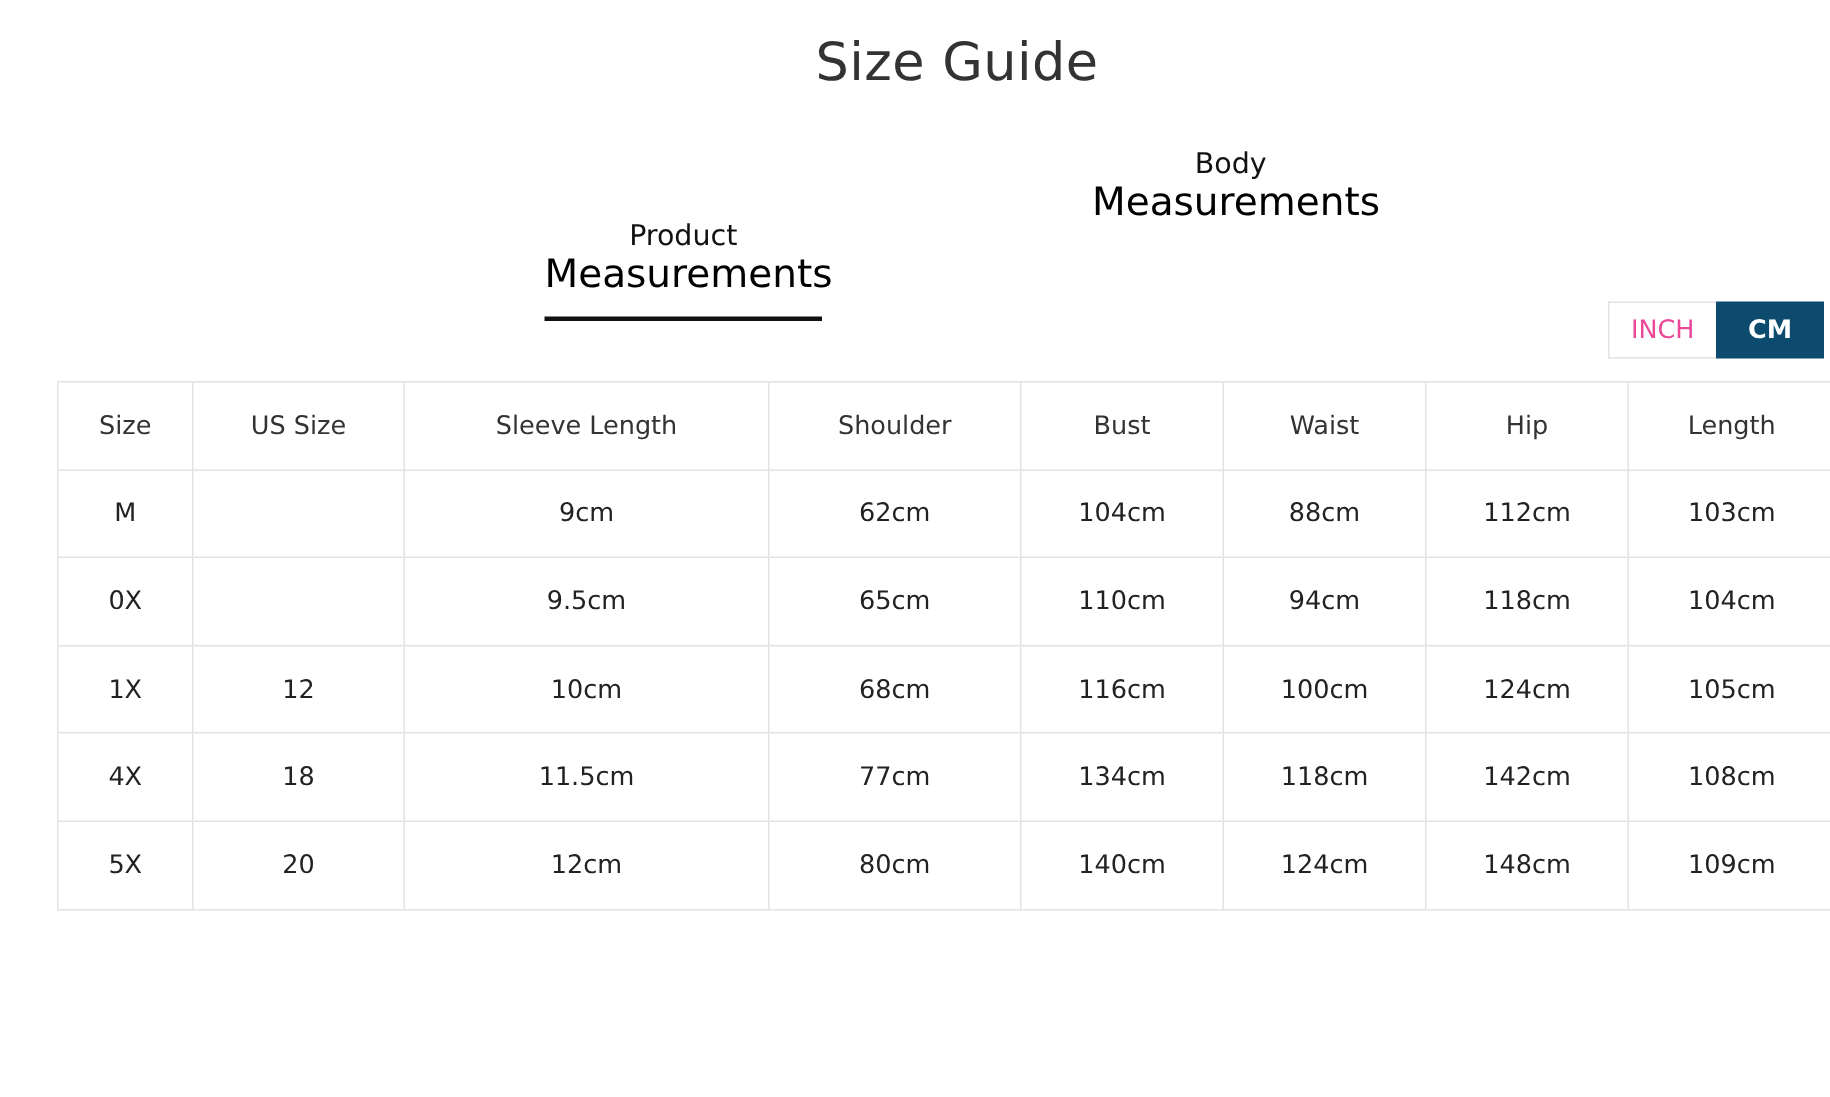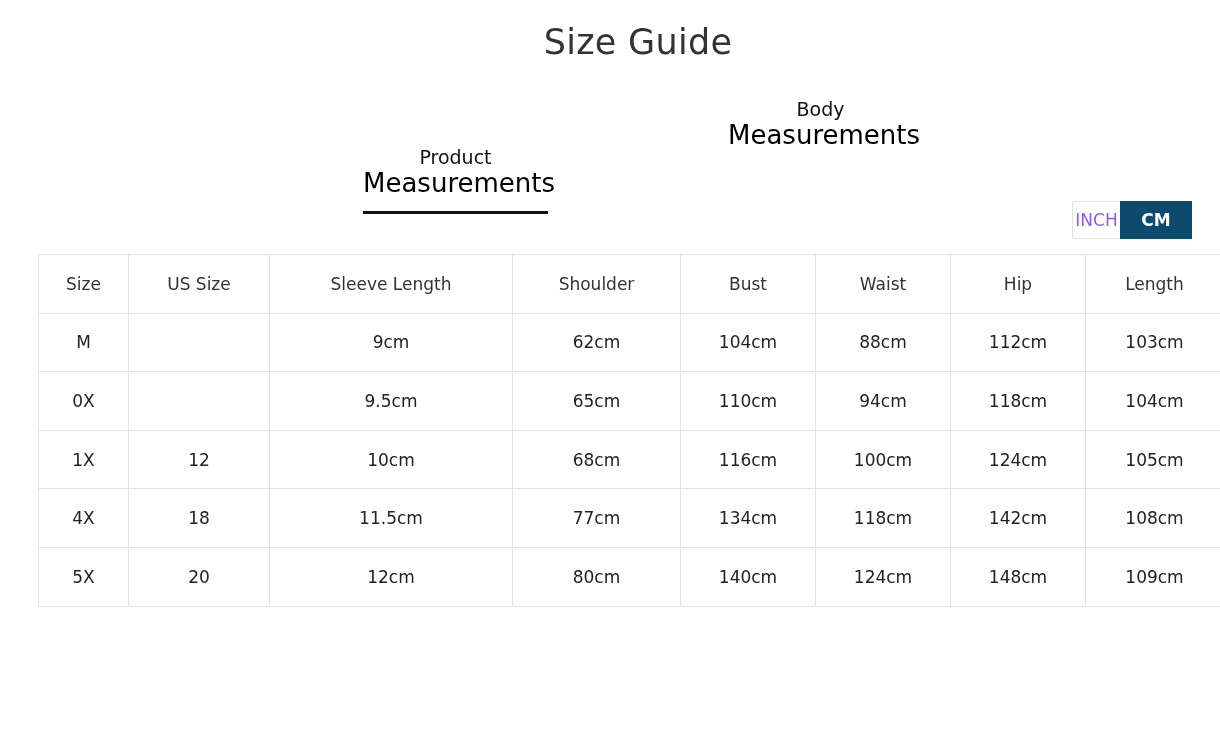--- a/index.html
+++ b/index.html
@@ -21,21 +21,21 @@
     .tab .underline {
       position: absolute; left: 0; top: 67px; width: 185px; height: 3px; background: #111;
     }
 
     .unit-toggle {
       position: absolute; top: 201px; left: 1072px; display: flex; height: 38px;
     }
     .unit-btn {
       font-size: 17px; display: flex; align-items: center; justify-content: center; cursor: pointer;
     }
-    .unit-btn.inch { width: 48px; border: 1px solid #e3e3e3; border-right: none; color: #8b5cf6; background: #fff; }
+    .unit-btn.inch { width: 72px; border: 1px solid #e3e3e3; border-right: none; color: #ec4899; background: #fff; }
     .unit-btn.cm { width: 72px; background: #0c4a6e; color: #fff; font-weight: bold; }
 
     table.size-table {
       position: absolute; top: 254px; left: 38px; width: 1185px;
       border-collapse: collapse; table-layout: fixed;
     }
     table.size-table th, table.size-table td {
       border: 1px solid #e3e3e3; text-align: center; font-weight: normal;
       font-size: 17px; color: #222; height: 58.6px; padding: 0 4px;
     }

